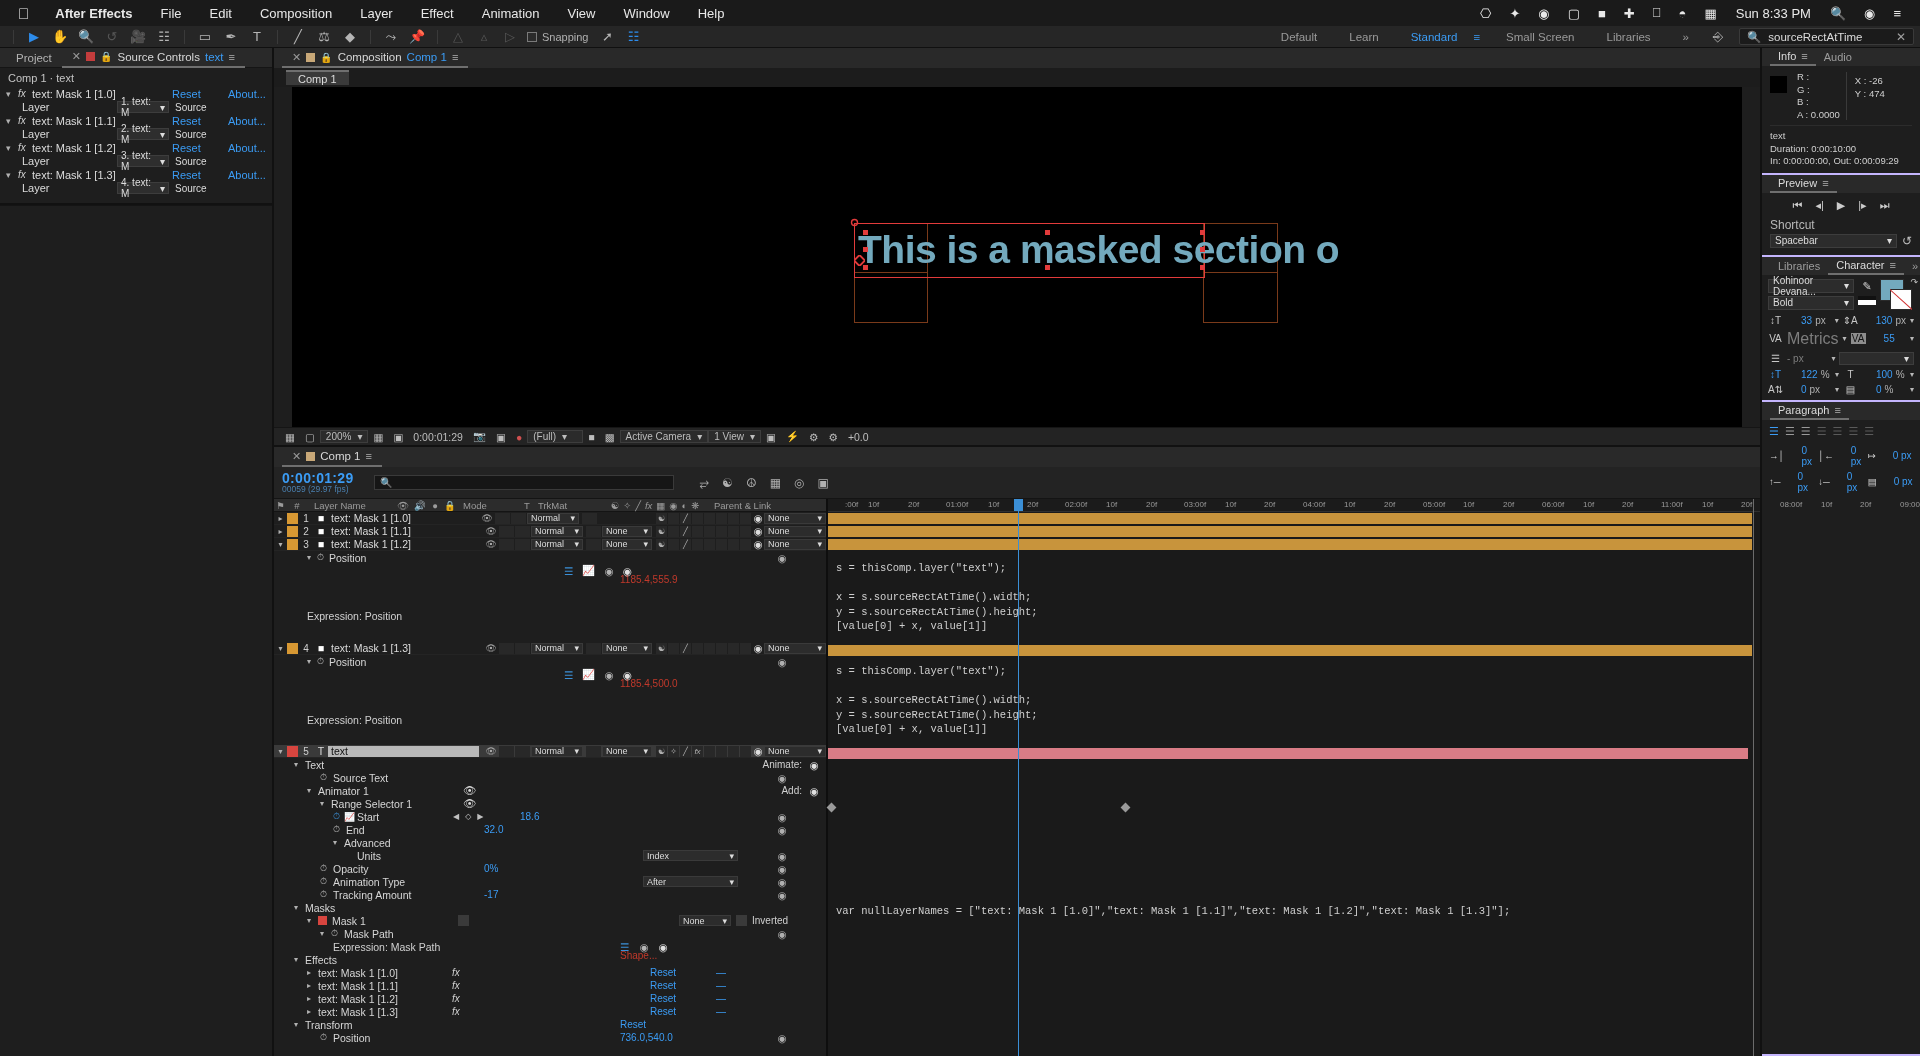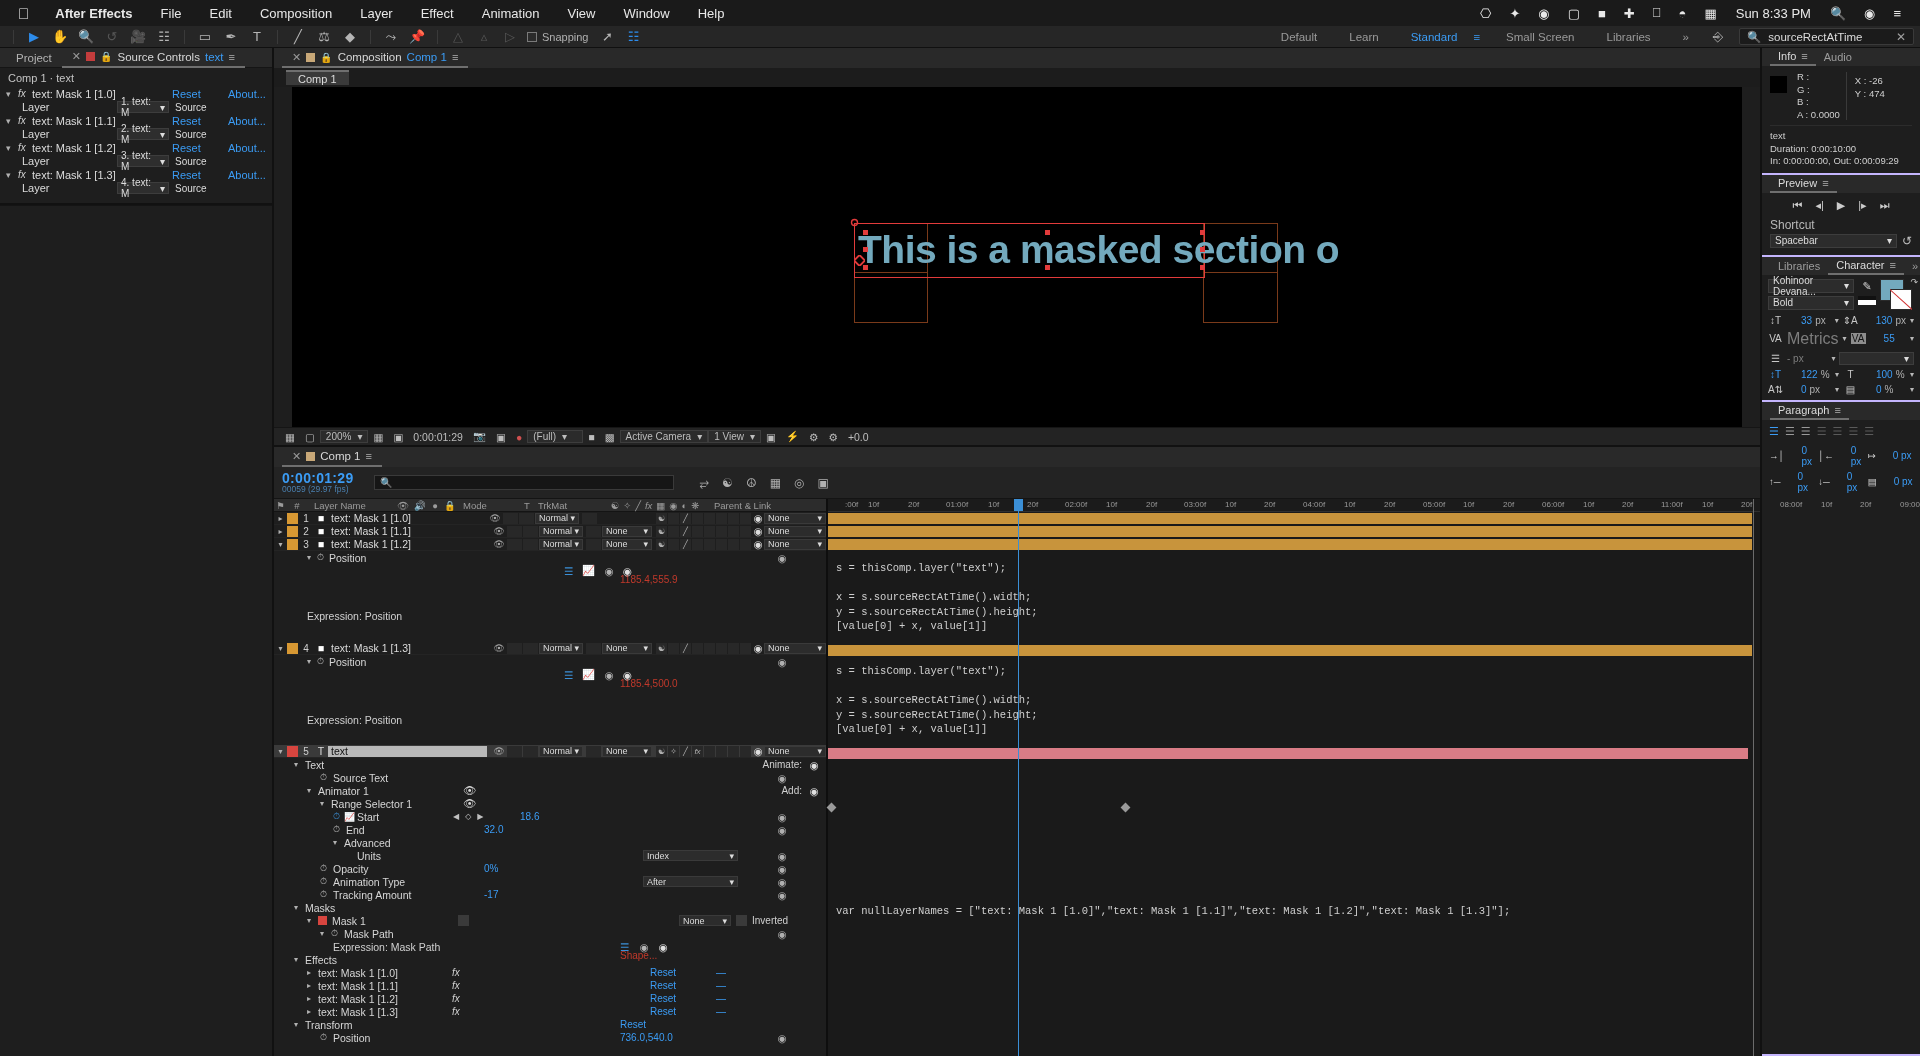--- a/index.html
+++ b/index.html
@@ -117,21 +117,21 @@
   .lrow { height:13px; display:flex; align-items:center; font-size:10.5px; color:#dcdcdc;
     border-bottom:1px solid #242424; }
   .lrow.sel { background:#3a3a3a; }
   .lrow .tw { width:13px; text-align:center; color:#b0b0b0; font-size:8px;}
   .lrow .clr { width:11px; height:11px; }
   .lrow .num { width:16px; text-align:center; color:#cfcfcf; font-size:10px;}
   .lrow .ticon { width:14px; text-align:center;}
   .lrow .lname { flex:1; padding-left:3px; }
   .lrow .av { width:16px; text-align:center; font-size:9px; color:#b0b0b0;}
   .lrow .cell { width:15px; height:11px; background:#282828; margin-right:1px;}
-  .modebox { width:44px; height:11px; background:#2c2c2c; border:1px solid #3a3a3a;
+  .modebox { width:52px; height:11px; background:#2c2c2c; border:1px solid #3a3a3a;
     font-size:9px; display:flex; align-items:center; justify-content:space-between; padding:0 3px; color:#ddd;}
   .trkbox { width:50px; height:11px; background:#2c2c2c; border:1px solid #3a3a3a;
     font-size:9px; display:flex; align-items:center; justify-content:space-between; padding:0 3px; color:#ddd;}
   .swbox { width:11px; height:11px; background:#282828; margin-right:1px; font-size:8px;
     display:flex;align-items:center;justify-content:center;color:#b0b0b0;}
   .parentbox { width:62px; height:11px; background:#2c2c2c; border:1px solid #3a3a3a;
     font-size:9px; display:flex; align-items:center; justify-content:space-between; padding:0 3px; color:#ddd;}
 
   .prow { height:13px; display:flex; align-items:center; font-size:10.5px; color:#d6d6d6;}
   .prow .lbl { color:#d6d6d6; }

